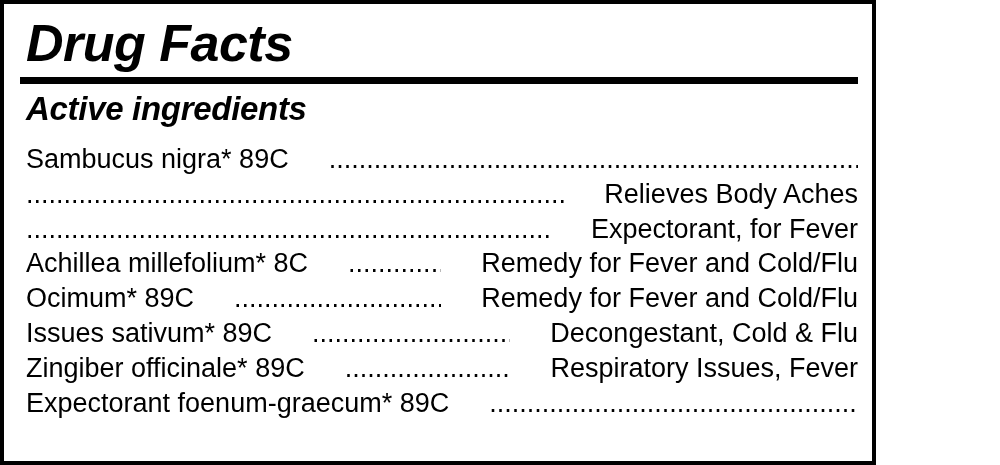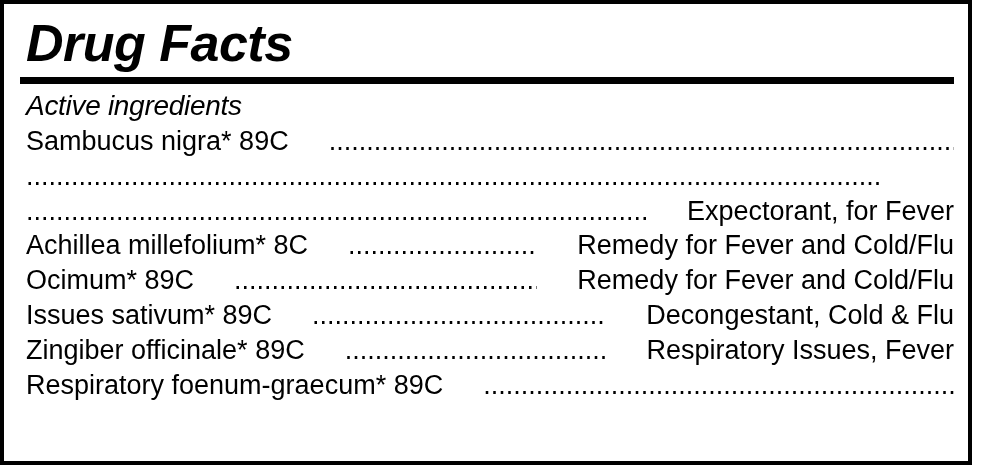--- a/index.html
+++ b/index.html
@@ -10,44 +10,44 @@
   body {
     width: 1000px;
     height: 465px;
     font-family: "Liberation Sans", sans-serif;
     color: #000000;
     overflow: hidden;
   }
   .panel {
     position: relative;
     box-sizing: border-box;
-    width: 972px;
+    width: 876px;
     height: 465px;
     background: #ffffff;
     border: 4px solid #000000;
     padding: 10px 14px 0 16px;
   }
   .title {
     font-size: 52px;
     font-weight: bold;
     font-style: italic;
     letter-spacing: -0.5px;
     line-height: 1.05;
     margin: 2px 0 6px 6px;
   }
   .rule-thick {
     height: 7px;
     background: #000000;
     margin: 4px 0 6px 0;
   }
   .section-heading {
-    font-size: 28px;
-    font-weight: normal;
+    font-size: 33px;
+    font-weight: bold;
     font-style: italic;
-    margin: 2px 0 2px 6px;
+    margin: 2px 0 14px 6px;
     letter-spacing: -0.3px;
   }
   .ingredients {
     margin: 0;
     padding: 0;
     list-style: none;
   }
   .ing-row {
     display: flex;
     align-items: baseline;
@@ -86,20 +86,21 @@
 
   <ul class="ingredients">
 
     <li class="ing-row">
       <span class="ing-name">Sambucus nigra* 89C</span>
       <span class="ing-dots">..................................................................................................................</span>
     </li>
 
     <li class="ing-row">
       <span class="ing-dots">..................................................................................................................</span>
+      <span class="ing-use">Relieves Body Aches</span>
     </li>
 
     <li class="ing-row">
       <span class="ing-dots">..................................................................................................................</span>
       <span class="ing-use">Expectorant, for Fever</span>
     </li>
 
     <li class="ing-row">
       <span class="ing-name">Achillea millefolium* 8C</span>
       <span class="ing-dots">..................................................................................................................</span>
@@ -118,18 +119,18 @@
       <span class="ing-use">Decongestant, Cold &amp; Flu</span>
     </li>
 
     <li class="ing-row">
       <span class="ing-name">Zingiber officinale* 89C</span>
       <span class="ing-dots">..................................................................................................................</span>
       <span class="ing-use">Respiratory Issues, Fever</span>
     </li>
 
     <li class="ing-row">
-      <span class="ing-name">Respiratory foenum-graecum* 89C</span>
+      <span class="ing-name">Expectorant foenum-graecum* 89C</span>
       <span class="ing-dots">..................................................................................................................</span>
     </li>
 
   </ul>
 </div>
 
 </body></html>

